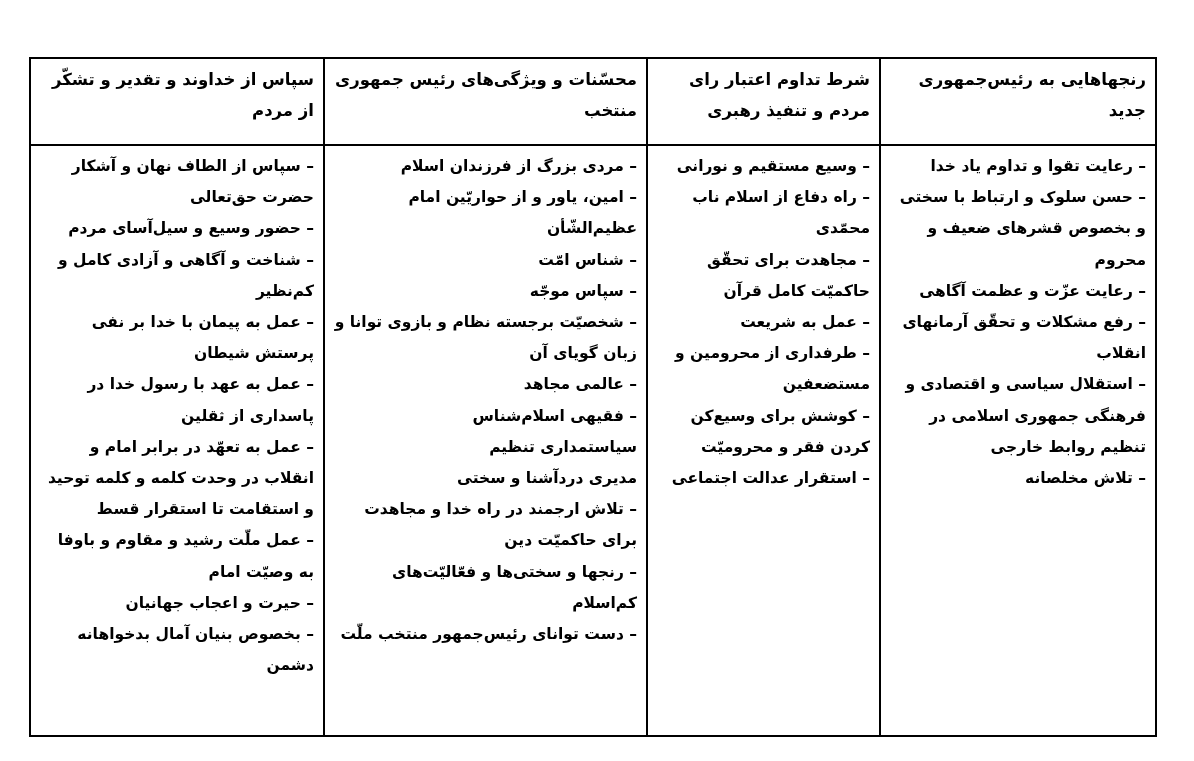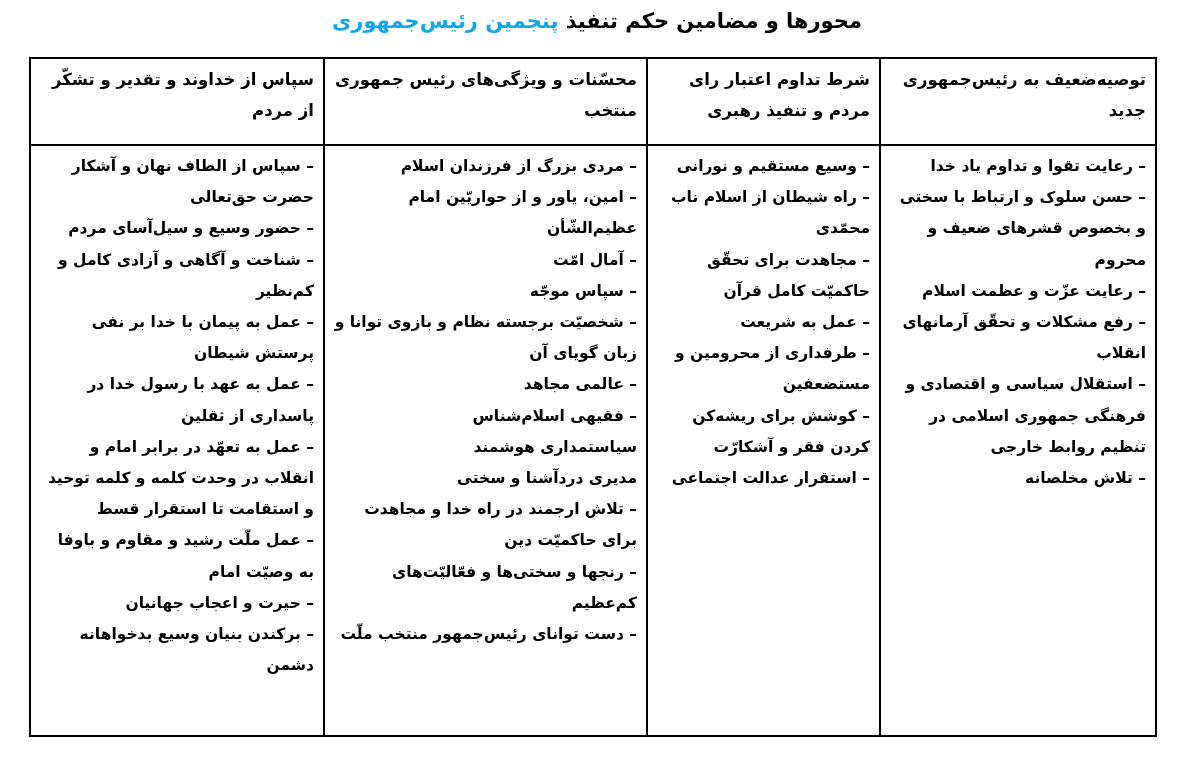--- a/index.html
+++ b/index.html
@@ -94,90 +94,87 @@
   col.c-recommendations { width: 276px; }
   col.c-condition       { width: 233px; }
   col.c-merits          { width: 323px; }
   col.c-thanks          { width: 294px; }
 </style>
 </head>
 <body>
 
 <div class="page">
 
-  <div class="title-bar">
-    <span class="title-part-primary">محورها و مضامین حکم تنفیذ</span><span> </span><span class="title-part-accent">پنجمین رئیس‌جمهوری</span>
-  </div>
 
   <div class="table-wrap">
     <table class="main-table">
       <colgroup>
         <col class="c-recommendations">
         <col class="c-condition">
         <col class="c-merits">
         <col class="c-thanks">
       </colgroup>
       <thead>
         <tr>
-          <th>توصیه‌ضعیف به رئیس‌جمهوری جدید</th>
+          <th>رنجها‌هایی به رئیس‌جمهوری جدید</th>
           <th>شرط تداوم اعتبار رای مردم و تنفیذ رهبری</th>
           <th>محسّنات و ویژگی‌های رئیس جمهوری منتخب</th>
           <th>سپاس از خداوند و تقدیر و تشکّر از مردم</th>
         </tr>
       </thead>
       <tbody>
         <tr>
           <td>
             <span class="cell-lines">
                 <span class="cell-line">– رعایت تقوا و تداوم یاد خدا</span>
                 <span class="cell-line">– حسن سلوک و ارتباط با سختی و بخصوص قشرهای ضعیف و محروم</span>
-                <span class="cell-line">– رعایت عزّت و عظمت اسلام</span>
+                <span class="cell-line">– رعایت عزّت و عظمت آگاهی</span>
                 <span class="cell-line">– رفع مشکلات و تحقّق آرمانهای انقلاب</span>
                 <span class="cell-line">– استقلال سیاسی و اقتصادی و فرهنگی جمهوری اسلامی در تنظیم روابط خارجی</span>
                 <span class="cell-line">– تلاش مخلصانه</span>
               </span>
           </td>
           <td>
             <span class="cell-lines">
                 <span class="cell-line">– وسیع مستقیم و نورانی</span>
-                <span class="cell-line">– راه شیطان از اسلام ناب محمّدی</span>
+                <span class="cell-line">– راه دفاع از اسلام ناب محمّدی</span>
                 <span class="cell-line">– مجاهدت برای تحقّق حاکمیّت کامل قرآن</span>
                 <span class="cell-line">– عمل به شریعت</span>
                 <span class="cell-line">– طرفداری از محرومین و مستضعفین</span>
-                <span class="cell-line">– کوشش برای ریشه‌کن کردن فقر و آشکارّت</span>
+                <span class="cell-line">– کوشش برای وسیع‌کن کردن فقر و محرومیّت</span>
                 <span class="cell-line">– استقرار عدالت اجتماعی</span>
               </span>
           </td>
           <td>
             <span class="cell-lines">
                 <span class="cell-line">– مردی بزرگ از فرزندان اسلام</span>
                 <span class="cell-line">– امین، یاور و از حواریّین امام عظیم‌الشّأن</span>
-                <span class="cell-line">– آمال امّت</span>
+                <span class="cell-line">– شناس امّت</span>
                 <span class="cell-line">– سپاس موجّه</span>
                 <span class="cell-line">– شخصیّت برجسته نظام و بازوی توانا و زبان گویای آن</span>
                 <span class="cell-line">– عالمی مجاهد</span>
                 <span class="cell-line">– فقیهی اسلام‌شناس</span>
-                <span class="cell-line">سیاستمداری هوشمند</span>
+                <span class="cell-line">سیاستمداری تنظیم</span>
                 <span class="cell-line">مدیری دردآشنا و سختی</span>
                 <span class="cell-line">– تلاش ارجمند در راه خدا و مجاهدت برای حاکمیّت دین</span>
-                <span class="cell-line">– رنجها و سختی‌ها و فعّالیّت‌های کم‌عظیم</span>
+                <span class="cell-line">– رنجها و سختی‌ها و فعّالیّت‌های کم‌اسلام</span>
                 <span class="cell-line">– دست توانای رئیس‌جمهور منتخب ملّت</span>
               </span>
           </td>
           <td>
             <span class="cell-lines">
                 <span class="cell-line">– سپاس از الطاف نهان و آشکار حضرت حق‌تعالی</span>
                 <span class="cell-line">– حضور وسیع و سیل‌آسای مردم</span>
                 <span class="cell-line">– شناخت و آگاهی و آزادی کامل و کم‌نظیر</span>
                 <span class="cell-line">– عمل به پیمان با خدا بر نفی پرستش شیطان</span>
                 <span class="cell-line">– عمل به عهد با رسول خدا در پاسداری از ثقلین</span>
                 <span class="cell-line">– عمل به تعهّد در برابر امام و انقلاب در وحدت کلمه و کلمه توحید و استقامت تا استقرار قسط</span>
                 <span class="cell-line">– عمل ملّت رشید و مقاوم و باوفا به وصیّت امام</span>
                 <span class="cell-line">– حیرت و اعجاب جهانیان</span>
-                <span class="cell-line">– برکندن بنیان وسیع بدخواهانه دشمن</span>
+                <span class="cell-line">– بخصوص بنیان آمال بدخواهانه دشمن</span>
               </span>
           </td>
         </tr>
       </tbody>
     </table>
   </div>
 
 </div>
 
 </body></html>

